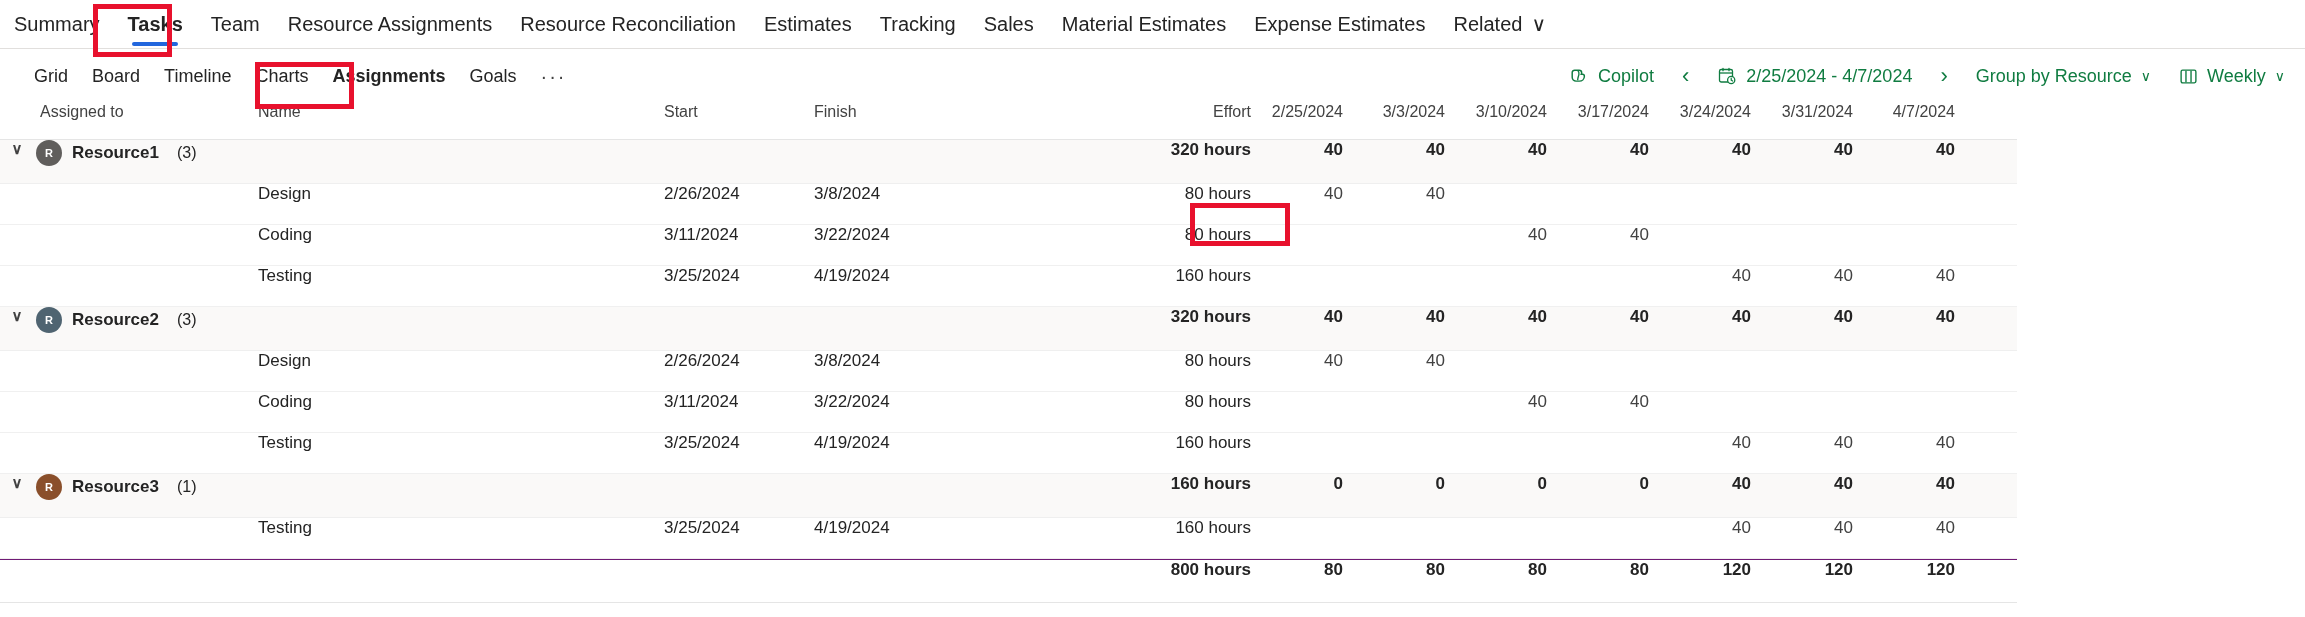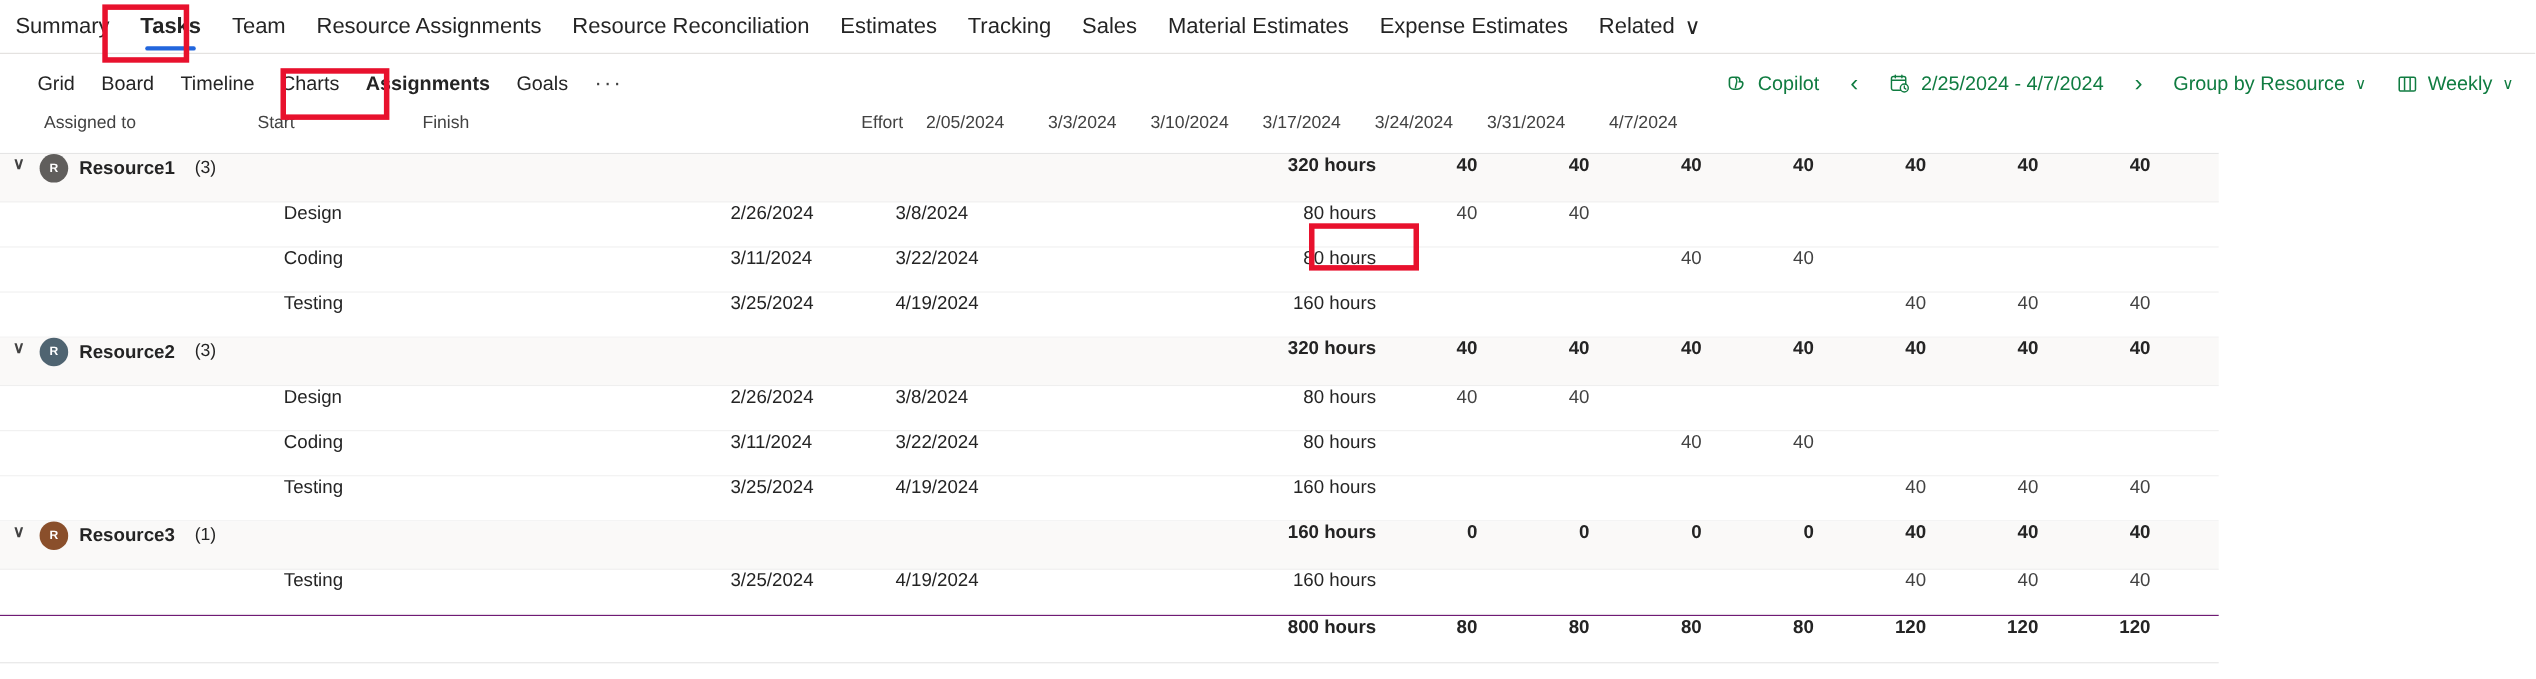--- a/index.html
+++ b/index.html
@@ -250,24 +250,25 @@
       </span>
       <span>Weekly</span>
       <span class="chev">∨</span>
     </div>
   </div>
 </div>
 
 <div class="grid" id="grid-root">
     <div class="row header">
       <div class="hdr-assigned">Assigned to</div>
+      <div class="c-name">Name</div>
       <div class="c-start">Start</div>
       <div class="c-finish">Finish</div>
       <div class="c-effort">Effort</div>
-      <div class="c-week">2/05/2024</div>
+      <div class="c-week">2/25/2024</div>
       <div class="c-week">3/3/2024</div>
       <div class="c-week">3/10/2024</div>
       <div class="c-week">3/17/2024</div>
       <div class="c-week">3/24/2024</div>
       <div class="c-week">3/31/2024</div>
       <div class="c-week">4/7/2024</div>
     </div>
     <div class="row group">
       <div class="c-expand">∨</div>
       <div class="c-assigned">

